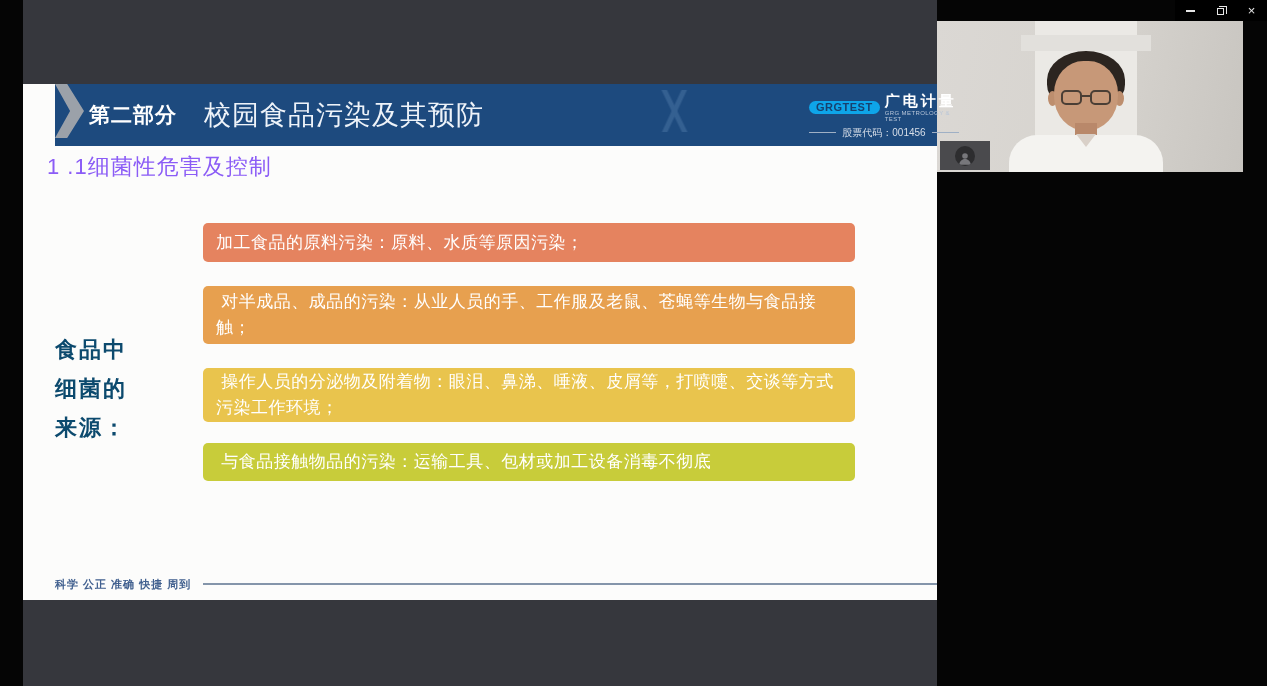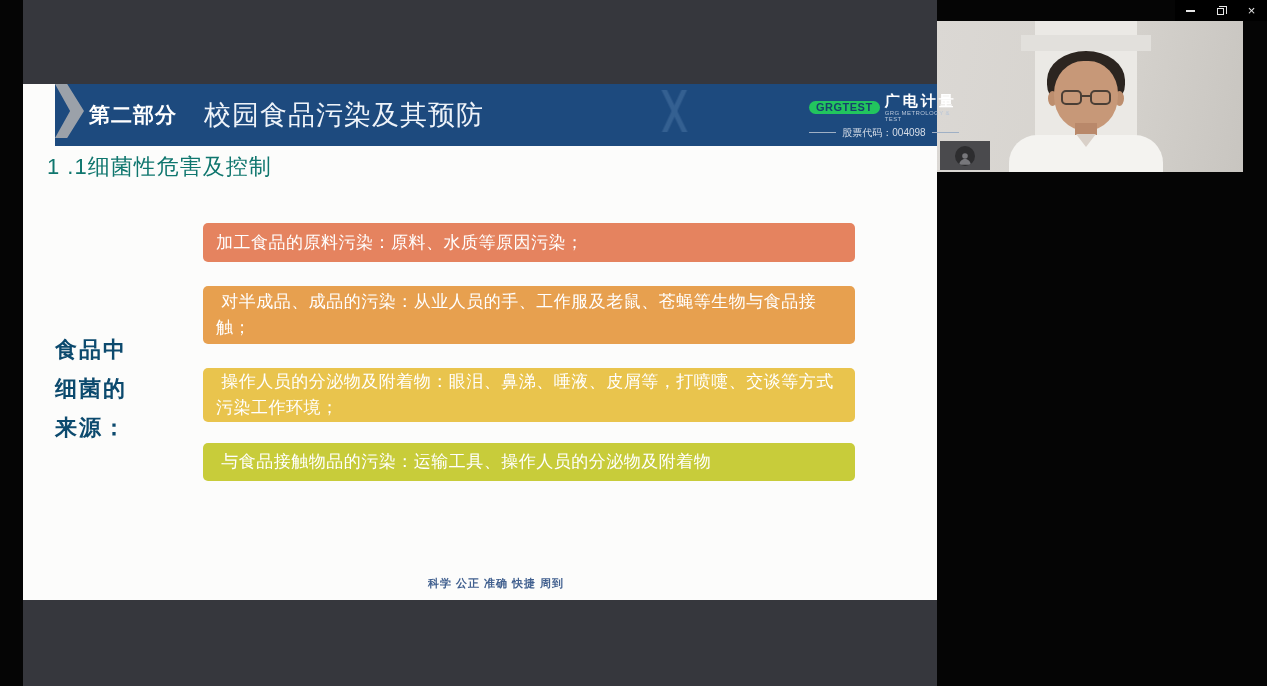--- a/index.html
+++ b/index.html
@@ -28,44 +28,44 @@
              clip-path:polygon(0 0, 42% 0, 100% 50%, 42% 100%, 0 100%, 52% 50%); }
   .hdr-deco { position:absolute; left:520px; top:6px; width:200px; height:42px; opacity:.18;
               background:
                 linear-gradient(64deg, transparent 48%, #9fc2e8 49%, #9fc2e8 50.5%, transparent 51.5%),
                 linear-gradient(115deg, transparent 48%, #9fc2e8 49%, #9fc2e8 50.5%, transparent 51.5%); }
   .section-label { margin-left:34px; color:#ffffff; font-weight:bold; font-size:21px; letter-spacing:1px; z-index:2; }
   .header-title  { margin-left:27px; color:#eef3f9; font-size:27px; letter-spacing:1px; z-index:2; }
 
   .logo-block { position:absolute; right:10px; top:9px; width:150px; display:flex; flex-direction:column; z-index:2; }
   .logo-row1 { display:flex; align-items:center; justify-content:flex-start; gap:5px; }
-  .pill { background:#22c55e; color:#17406e; font-weight:bold; font-size:11px; letter-spacing:.5px;
+  .pill { background:#0ea5e9; color:#17406e; font-weight:bold; font-size:11px; letter-spacing:.5px;
           padding:0 7px; border-radius:10px; line-height:1.2; }
   .brand { display:flex; flex-direction:column; align-items:flex-start; }
   .brand-cn { color:#ffffff; font-weight:bold; font-size:15px; letter-spacing:3px; line-height:1.1; }
   .brand-sub { color:#b7c5d8; font-size:6px; letter-spacing:.4px; }
   .stock-row { display:flex; align-items:center; gap:6px; margin-top:4px; color:#d7dee8; font-size:10px; }
   .stock-line { flex:1; height:1px; background:#9fb0c5; }
 
-  .slide-heading { position:absolute; left:24px; top:68px; color:#0f766e; font-size:22px; letter-spacing:1px; }
+  .slide-heading { position:absolute; left:24px; top:68px; color:#8b5cf6; font-size:22px; letter-spacing:1px; }
 
   .side-label { position:absolute; left:32px; top:246px; color:#0c4a6e; font-size:22px; font-weight:600;
                 line-height:39px; letter-spacing:2px; }
 
   .bar { position:absolute; left:180px; width:652px; border-radius:5px; color:#ffffff;
          font-size:17px; line-height:26px; padding:5px 13px; display:flex; align-items:center;
          white-space:pre-wrap; letter-spacing:.5px; }
   .bar1 { top:139px; height:39px; }
   .bar2 { top:202px; height:58px; }
   .bar3 { top:284px; height:54px; }
   .bar4 { top:359px; height:38px; }
   .bar5 { top:422px; height:37px; }
 
   .slide-footer { position:absolute; left:32px; right:0; top:492px; height:16px;
-                  display:flex; align-items:center;flex-direction:column; }
+                  display:flex; align-items:center; }
   .footer-text { color:#41608f; font-size:11px; font-weight:bold; letter-spacing:1px; white-space:nowrap; }
   .footer-line { flex:1; height:2px; background:#8495aa; margin-left:12px; }
 
   
   .video-tile { position:absolute; left:937px; top:21px; width:306px; height:151px; overflow:hidden;
                 background:linear-gradient(100deg,#dbd8d4 0%, #d6d3ce 55%, #c8c5c0 100%); }
   .column { position:absolute; left:98px; top:0; width:102px; height:151px; background:#ebe9e5; }
   .column-cap { position:absolute; left:84px; top:14px; width:130px; height:16px; background:#e2e0dc; }
   .hair { position:absolute; left:110px; top:30px; width:78px; height:58px; background:#2c2520;
           border-radius:50% 50% 42% 42%; }
@@ -118,38 +118,38 @@
         <div class="logo-block">
           <div class="logo-row1">
             <span class="pill">GRGTEST</span>
             <span class="brand">
               <span class="brand-cn">广电计量</span>
               <span class="brand-sub">GRG METROLOGY &amp; TEST</span>
             </span>
           </div>
           <div class="stock-row">
             <span class="stock-line"></span>
-            <span>股票代码：004098</span>
+            <span>股票代码：001456</span>
             <span class="stock-line"></span>
           </div>
         </div>
       </div>
 
       <div class="slide-heading">1 .1细菌性危害及控制</div>
 
       <div class="side-label">
         <div>食品中</div>
         <div>细菌的</div>
         <div>来源：</div>
       </div>
 
       <div class="bar bar1" style="background-color: rgb(229, 131, 95);">加工食品的原料污染：原料、水质等原因污染；</div>
       <div class="bar bar2" style="background-color: rgb(231, 160, 79);"> 对半成品、成品的污染：从业人员的手、工作服及老鼠、苍蝇等生物与食品接触；</div>
       <div class="bar bar3" style="background-color: rgb(233, 196, 77);"> 操作人员的分泌物及附着物：眼泪、鼻涕、唾液、皮屑等，打喷嚏、交谈等方式污染工作环境；</div>
-      <div class="bar bar4" style="background-color: rgb(200, 204, 58);"> 与食品接触物品的污染：运输工具、操作人员的分泌物及附着物</div>
+      <div class="bar bar4" style="background-color: rgb(200, 204, 58);"> 与食品接触物品的污染：运输工具、包材或加工设备消毒不彻底</div>
 
       <div class="slide-footer">
         <span class="footer-text">科学 公正 准确 快捷 周到</span>
         <span class="footer-line"></span>
       </div>
 
     </div>
   </div>
 
   <div class="video-tile">

